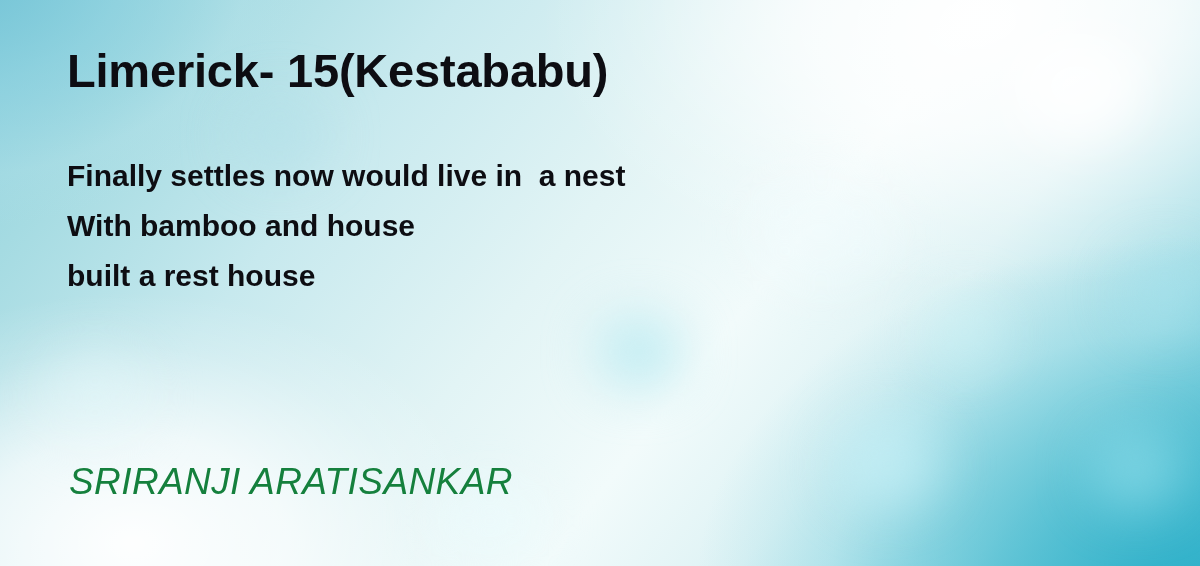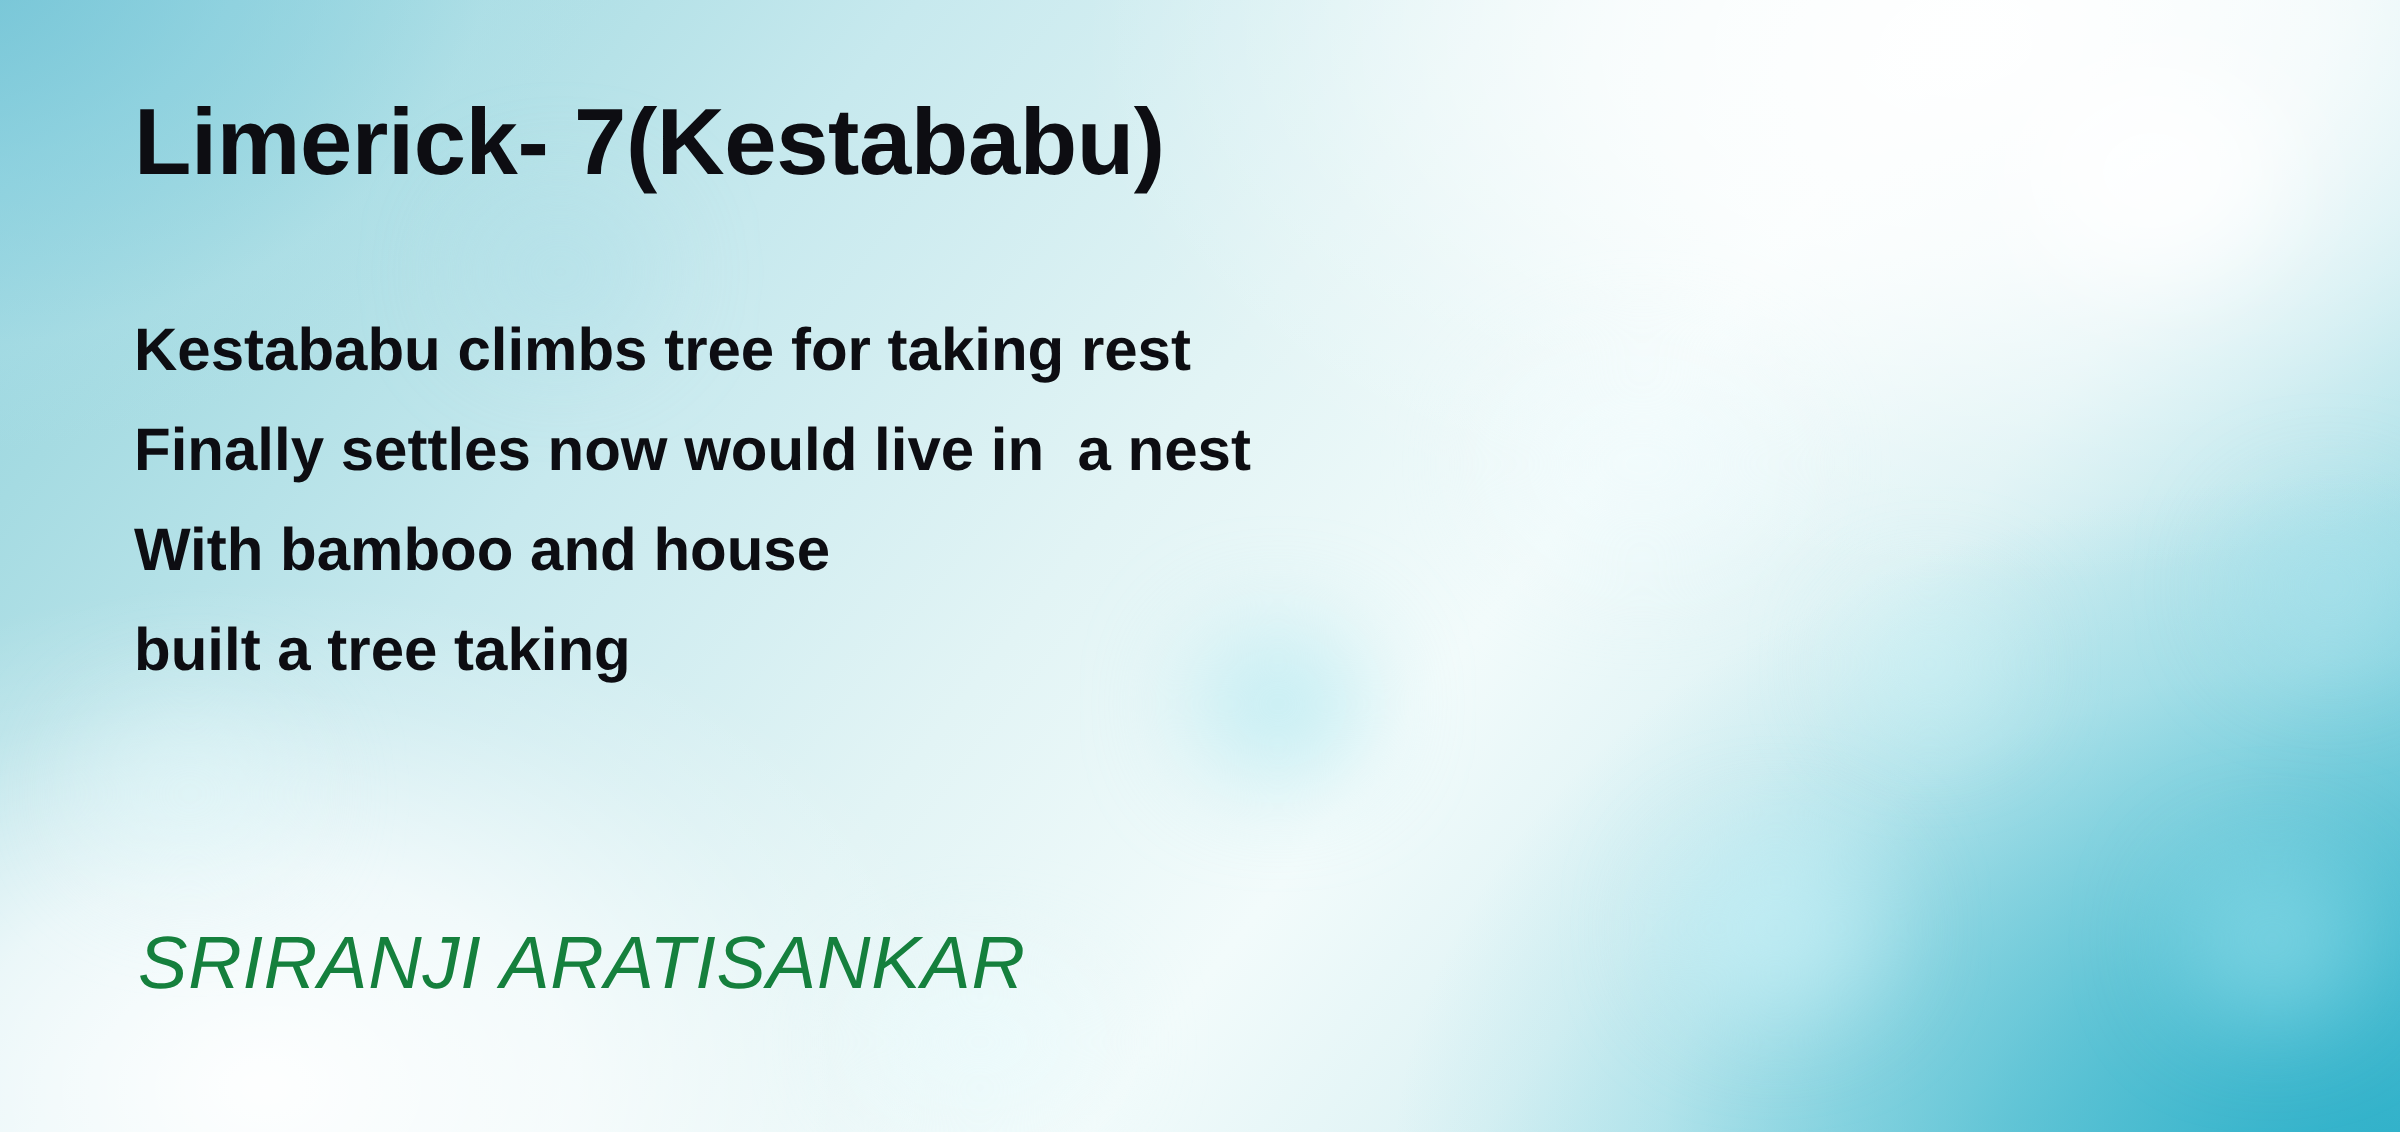--- a/index.html
+++ b/index.html
@@ -159,25 +159,24 @@
   <div class="bokeh b4"></div>
   <div class="bokeh b5"></div>
   <div class="bokeh b6"></div>
   <div class="bokeh b7"></div>
   <div class="bokeh b8"></div>
   <div class="bokeh b9"></div>
   <div class="bokeh b10"></div>
 
   <div id="poem-text">
 
-    <div id="poem-title">Limerick- 7(Kestababu)</div>
+    <div id="poem-title">Limerick- 15(Kestababu)</div>
 
     <div id="poem-lines">
-      <div class="poem-line">Kestababu climbs tree for taking rest</div>
       <div class="poem-line">Finally settles now would live in  a nest</div>
       <div class="poem-line">With bamboo and house</div>
-      <div class="poem-line">built a tree taking</div>
+      <div class="poem-line">built a rest house</div>
     </div>
 
     <div id="poem-author">SRIRANJI ARATISANKAR</div>
 
   </div>
 </div>
 
 </body></html>

